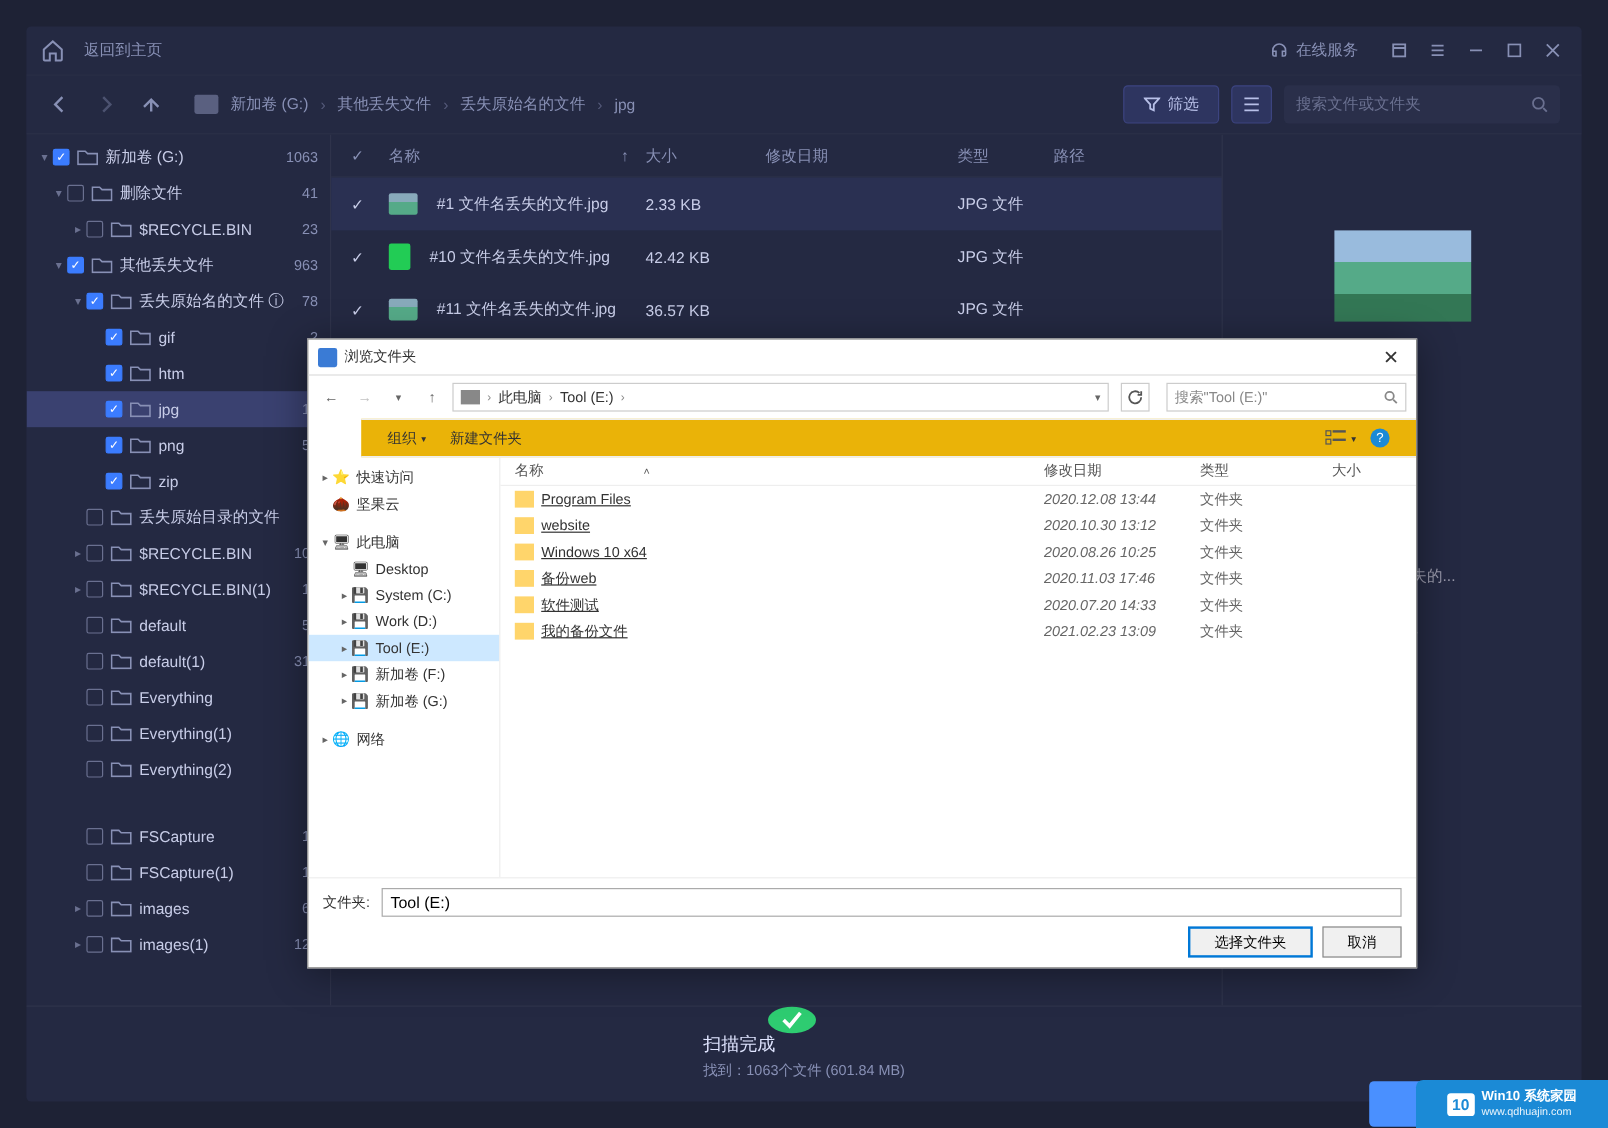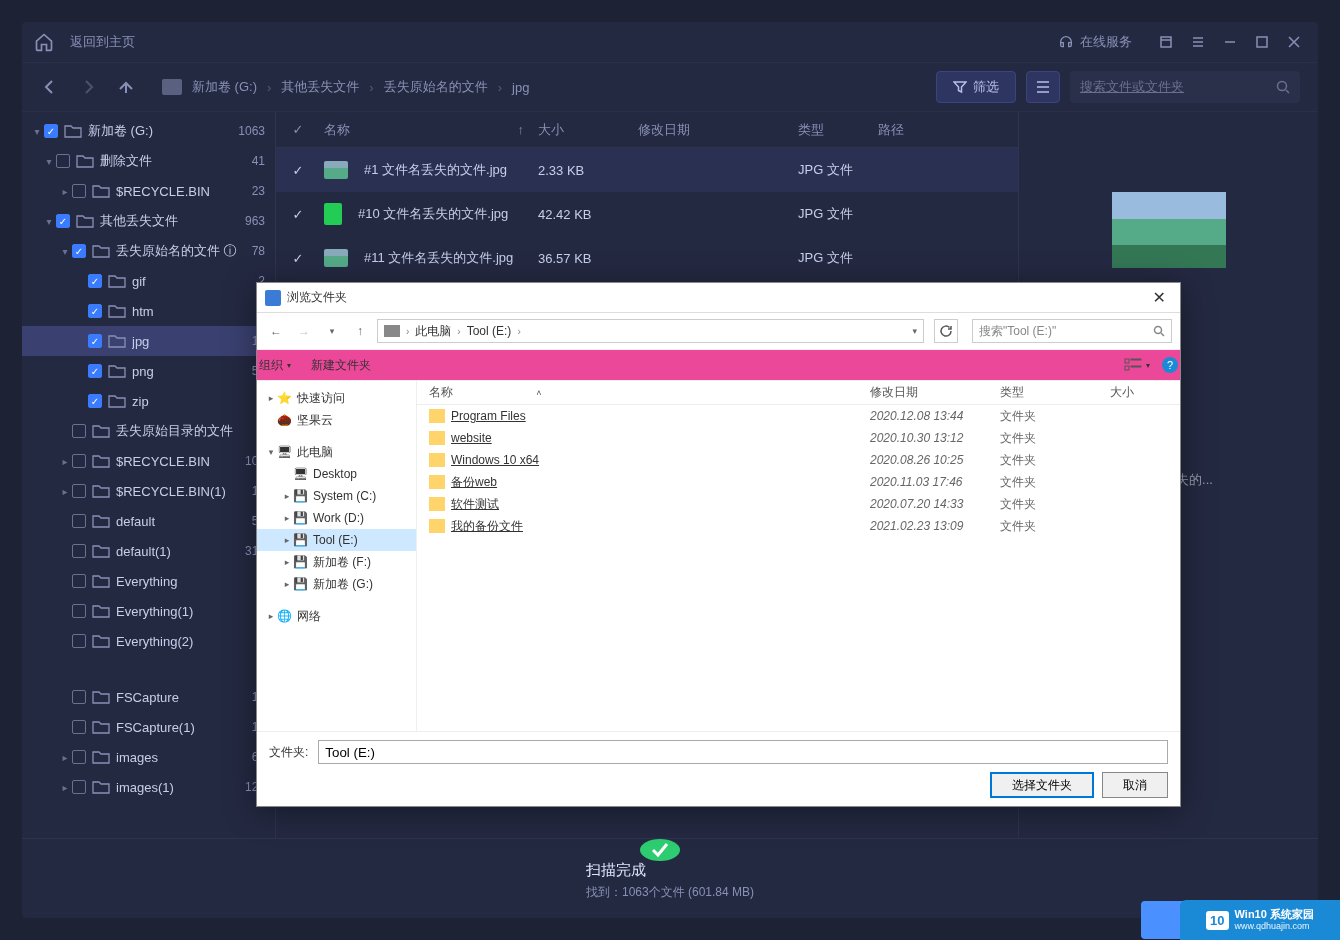--- a/index.html
+++ b/index.html
@@ -12,21 +12,21 @@
 .titlebar .svc { display: flex; align-items: center; gap: 6px; margin-right: 14px; }
 .titlebar .winbtn { width: 24px; height: 24px; display: flex; align-items: center; justify-content: center; margin-left: 8px; cursor: pointer; }
 .toolbar { height: 50px; display: flex; align-items: center; padding: 0 18px; gap: 18px; background: #242942; border-top: 1px solid rgba(255,255,255,.03); border-bottom: 1px solid rgba(255,255,255,.03); }
 .toolbar .navbtn { width: 20px; height: 20px; display: flex; align-items: center; justify-content: center; cursor: pointer; color: #8890b5; }
 .toolbar .crumbs { display: flex; align-items: center; gap: 10px; color: #8890b5; margin-left: 8px; }
 .toolbar .crumbs .sep { color: #555a7a; }
 .toolbar .drive-icon { width: 20px; height: 16px; background: #5a6080; border-radius: 2px; }
 .toolbar .right { margin-left: auto; display: flex; gap: 10px; align-items: center; }
 .filter-btn { background: #2e3560; border: 1px solid #3c4480; border-radius: 4px; padding: 6px 16px; color: #b8c0e8; display: flex; align-items: center; gap: 6px; cursor: pointer; }
 .view-btn { width: 34px; height: 32px; background: #2e3560; border: 1px solid #3c4480; border-radius: 4px; display: flex; align-items: center; justify-content: center; cursor: pointer; }
-.search-box { width: 230px; height: 32px; background: #2a2f4a; border-radius: 4px; display: flex; align-items: center; padding: 0 10px; color: #6a7090; text-decoration: underline; }
+.search-box { width: 230px; height: 32px; background: #2a2f4a; border-radius: 4px; display: flex; align-items: center; padding: 0 10px; color: #6a7090; }
 .content { flex: 1; display: flex; overflow: hidden; }
 .sidebar { width: 254px; border-right: 1px solid rgba(255,255,255,.05); overflow-y: auto; padding-top: 4px; }
 .tree-row { display: flex; align-items: center; height: 30px; padding-right: 10px; color: #c8cde8; cursor: pointer; }
 .tree-row.selected { background: #3a4170; }
 .tree-row .arrow { width: 14px; font-size: 10px; color: #6a7090; text-align: center; }
 .tree-row .chk { width: 14px; height: 14px; border: 1px solid #6a7090; border-radius: 2px; margin-right: 6px; display: flex; align-items: center; justify-content: center; font-size: 10px; flex-shrink: 0; }
 .tree-row .chk.checked { background: #3b7cff; border-color: #3b7cff; color: #fff; }
 .tree-row .chk.partial { background: #3b7cff; border-color: #3b7cff; color: #fff; }
 .tree-row .fld { width: 18px; height: 14px; margin-right: 6px; flex-shrink: 0; }
 .tree-row .label { flex: 1; font-size: 13px; white-space: nowrap; overflow: hidden; }
@@ -58,21 +58,21 @@
 .dlg-title { height: 30px; display: flex; align-items: center; padding: 0 8px; border-bottom: 1px solid #ddd; }
 .dlg-title .ic { width: 16px; height: 16px; background: #3a7bd5; border-radius: 2px; margin-right: 6px; }
 .dlg-title .close { margin-left: auto; cursor: pointer; font-size: 16px; padding: 0 6px; }
 .dlg-nav { height: 36px; display: flex; align-items: center; padding: 0 8px; gap: 6px; }
 .dlg-nav .nb { width: 22px; height: 22px; display: flex; align-items: center; justify-content: center; color: #666; cursor: pointer; }
 .dlg-addr { flex: 1; height: 24px; border: 1px solid #ccc; display: flex; align-items: center; padding: 0 6px; gap: 6px; }
 .dlg-addr .sep { color: #888; font-size: 10px; }
 .dlg-refresh { width: 24px; height: 24px; border: 1px solid #ccc; margin-left: 4px; display: flex; align-items: center; justify-content: center; }
 .dlg-search { width: 200px; height: 24px; border: 1px solid #ccc; margin-left: 8px; display: flex; align-items: center; padding: 0 6px; color: #888; }
 .dlg-search .sic { margin-left: auto; }
-.dlg-tb { height: 32px; display: flex; align-items: center; padding: 0 2px; gap: 20px; border-top: 1px solid #eee; border-bottom: 1px solid #eee; background: #ec4899; }
+.dlg-tb { height: 32px; display: flex; align-items: center; padding: 0 22px; gap: 20px; border-top: 1px solid #eee; border-bottom: 1px solid #eee; background: #eab308; margin-left: 44px; }
 .dlg-tb .dd { display: flex; align-items: center; gap: 4px; cursor: pointer; }
 .dlg-tb .right { margin-left: auto; display: flex; gap: 12px; }
 .dlg-body { flex: 1; display: flex; overflow: hidden; }
 .dlg-tree { width: 160px; border-right: 1px solid #eee; padding: 6px 0; overflow-y: auto; }
 .dt-row { display: flex; align-items: center; height: 22px; cursor: pointer; padding-right: 4px; }
 .dt-row.sel { background: #cde8ff; }
 .dt-row .ar { width: 12px; font-size: 9px; color: #666; text-align: center; }
 .dt-row .ic { width: 16px; height: 14px; margin-right: 4px; }
 .dlg-list { flex: 1; }
 .dl-head { display: flex; height: 24px; align-items: center; border-bottom: 1px solid #eee; color: #555; }

